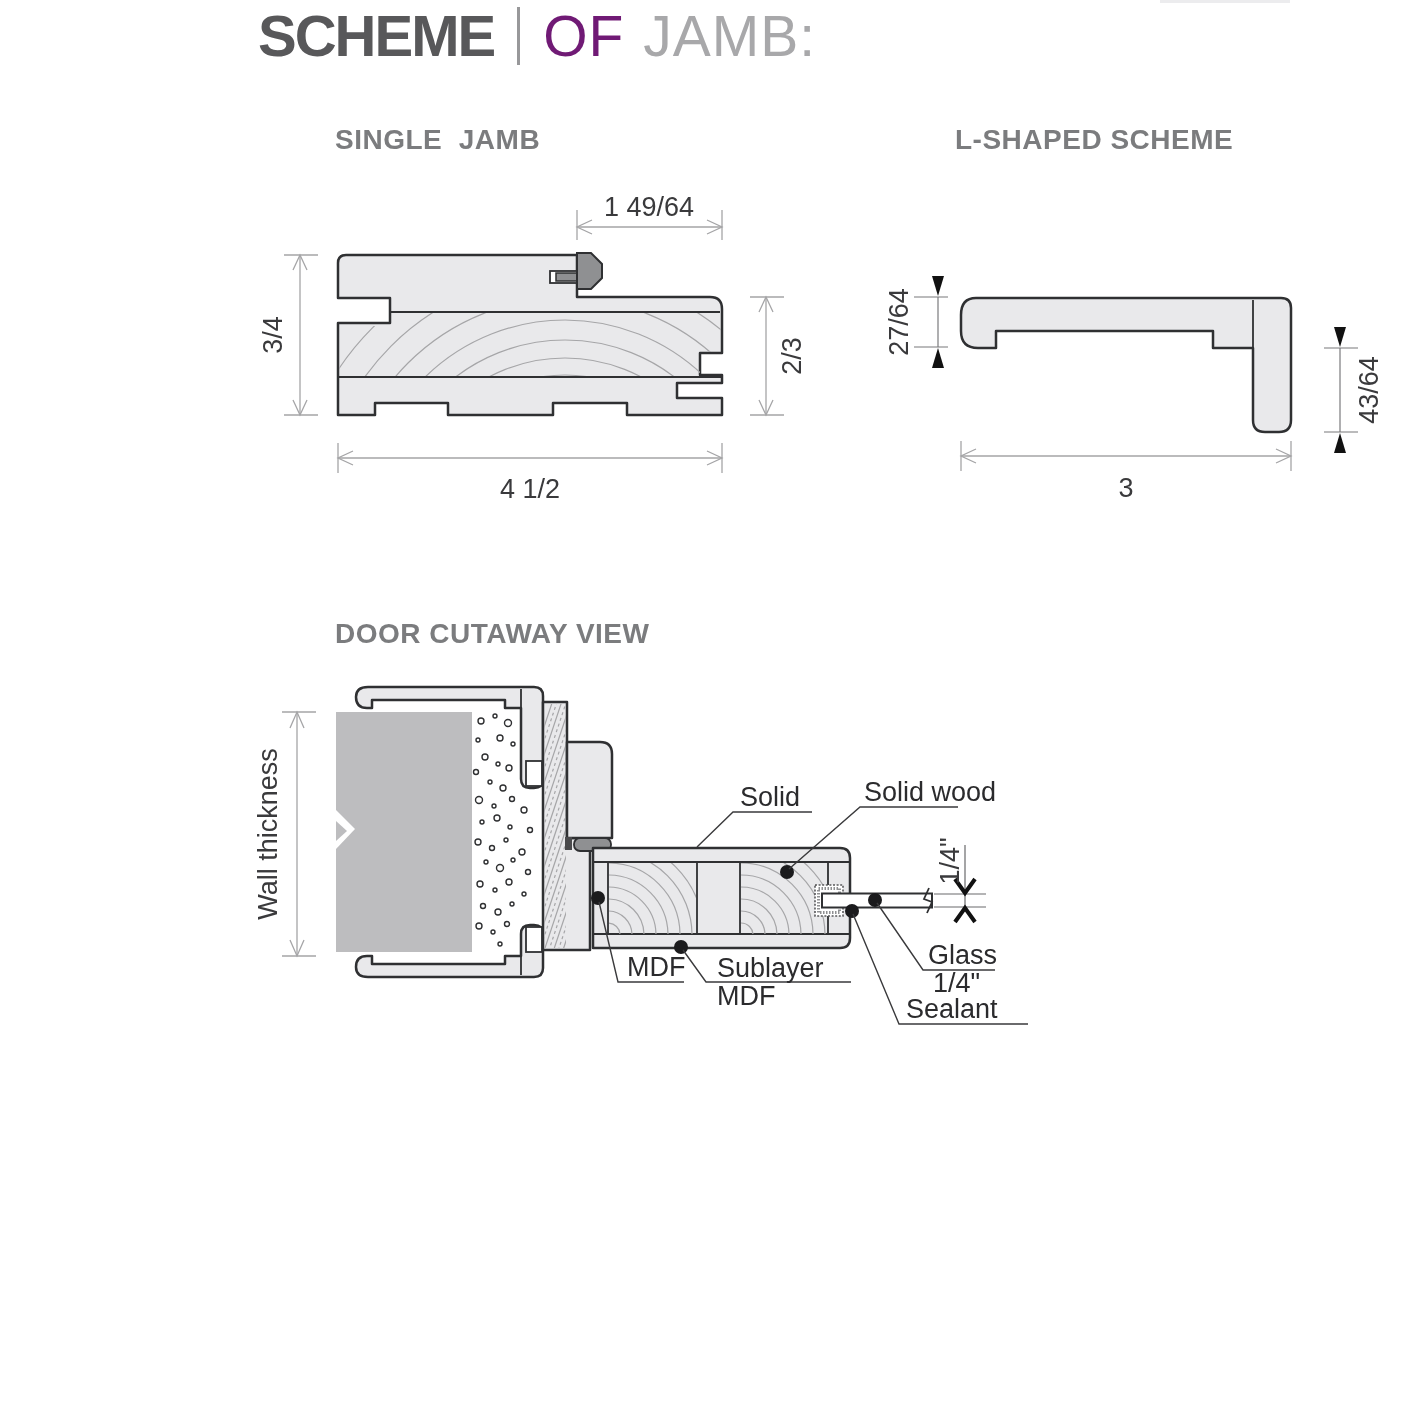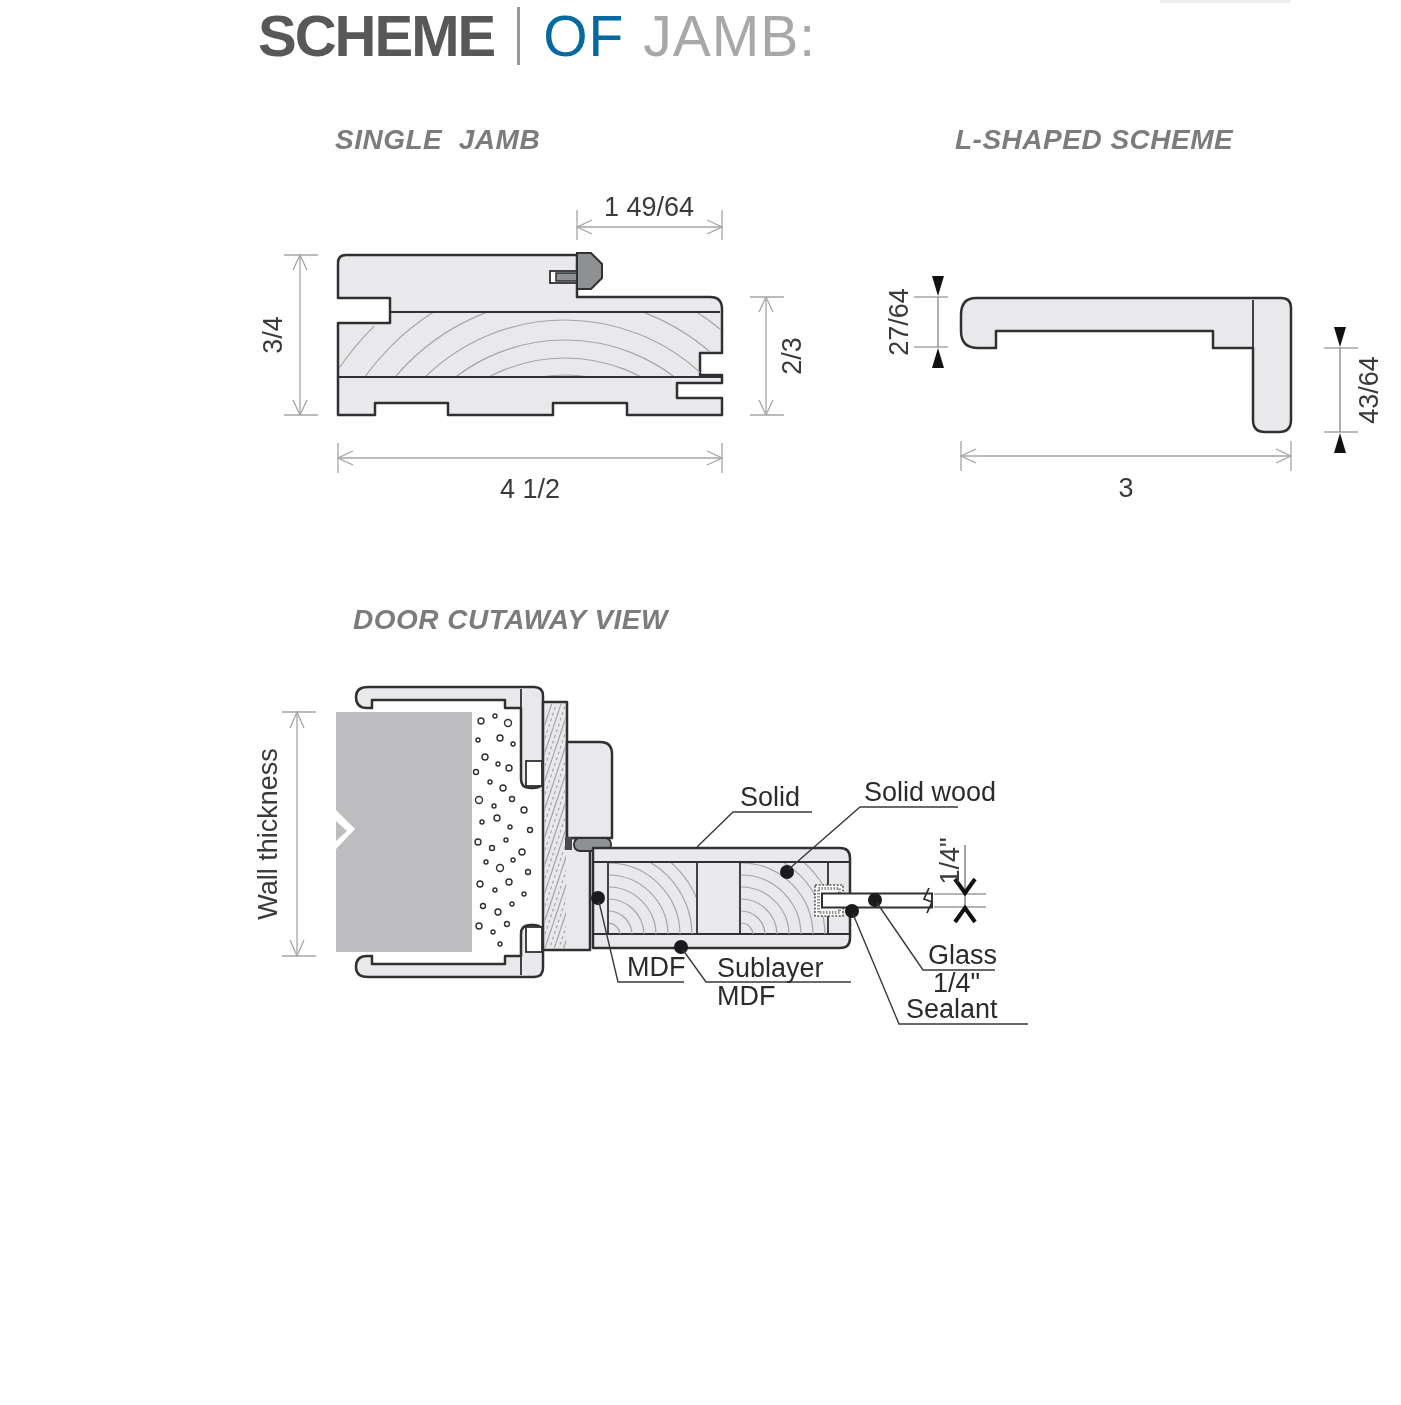--- a/index.html
+++ b/index.html
@@ -2,26 +2,26 @@
 <html><head>
 <meta charset="utf-8">
 <style>
   html,body{margin:0;padding:0;background:#ffffff;}
   body{width:1401px;height:1405px;position:relative;overflow:hidden;
        font-family:"Liberation Sans", sans-serif;}
   .abs{position:absolute;}
   #title-bar{left:258px;top:2px;display:flex;align-items:center;gap:23px;}
   #title-main{font-size:58px;font-weight:bold;letter-spacing:-2px;color:#58585a;}
   #title-divider{width:3px;height:58px;background:#98989a;}
-  #title-of{font-size:57px;font-weight:normal;letter-spacing:1px;color:#0369a1;}
+  #title-of{font-size:57px;font-weight:normal;letter-spacing:1px;color:#701a75;}
   #title-door{font-size:57px;font-weight:normal;letter-spacing:1px;color:#a8a8aa;margin-left:-4px;}
-  .section-heading{font-size:28px;font-weight:bold;color:#7b7c7e;letter-spacing:0.5px;white-space:pre;font-style:italic;}
+  .section-heading{font-size:28px;font-weight:bold;color:#7b7c7e;letter-spacing:0.5px;white-space:pre;}
   #heading-single-jamb{left:335px;top:124px;}
   #heading-l-casing{left:955px;top:124px;}
-  #heading-cutaway{left:335px;top:604px;margin-left:18px;}
+  #heading-cutaway{left:335px;top:618px;}
   #artifact{left:1160px;top:0;width:130px;height:3px;background:#ececee;}
   svg{position:absolute;left:0;top:0;}
   svg text{font-family:"Liberation Sans", sans-serif;}
   .dim-text{font-size:27px;fill:#3a3a3c;}
   .label-text{font-size:27px;fill:#2b2b2d;}
   .outline{fill:#e9e9eb;stroke:#2f3032;stroke-width:2.5;stroke-linejoin:round;}
   .inner-line{stroke:#2f3032;stroke-width:1.8;fill:none;}
   .grain{stroke:#a6a6a8;stroke-width:1.2;fill:none;}
   .dim{stroke:#a5a5a7;stroke-width:1.3;fill:none;}
   .leader{stroke:#3a3a3c;stroke-width:1.4;fill:none;}

